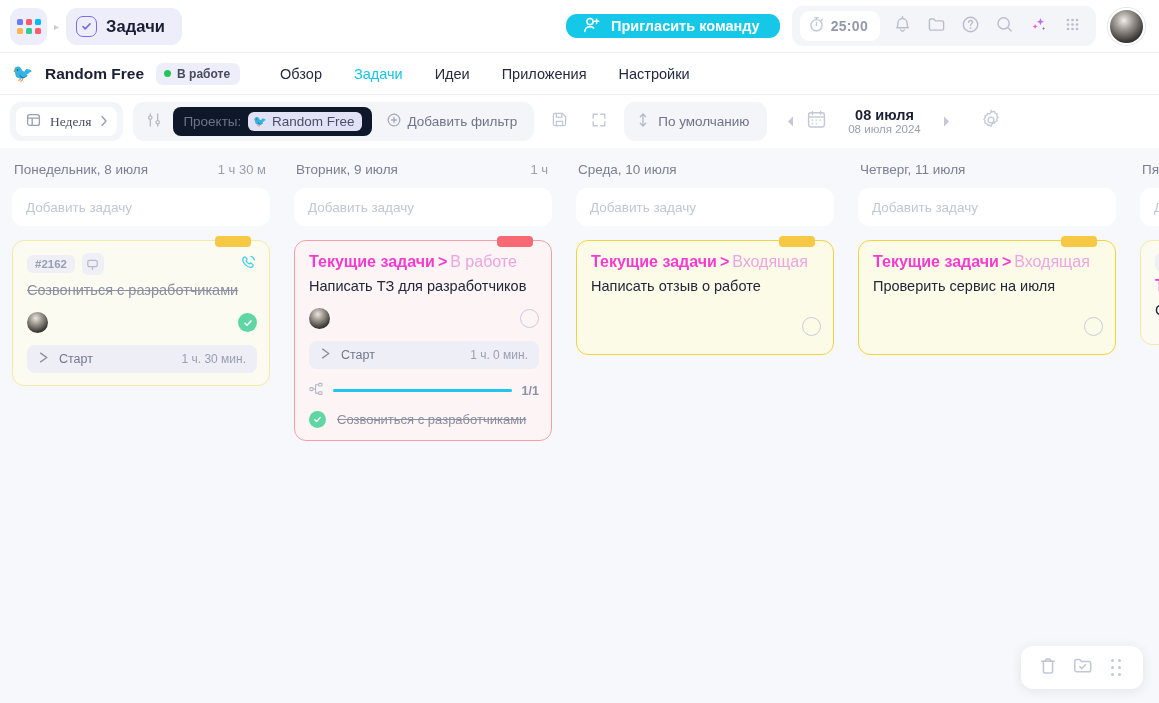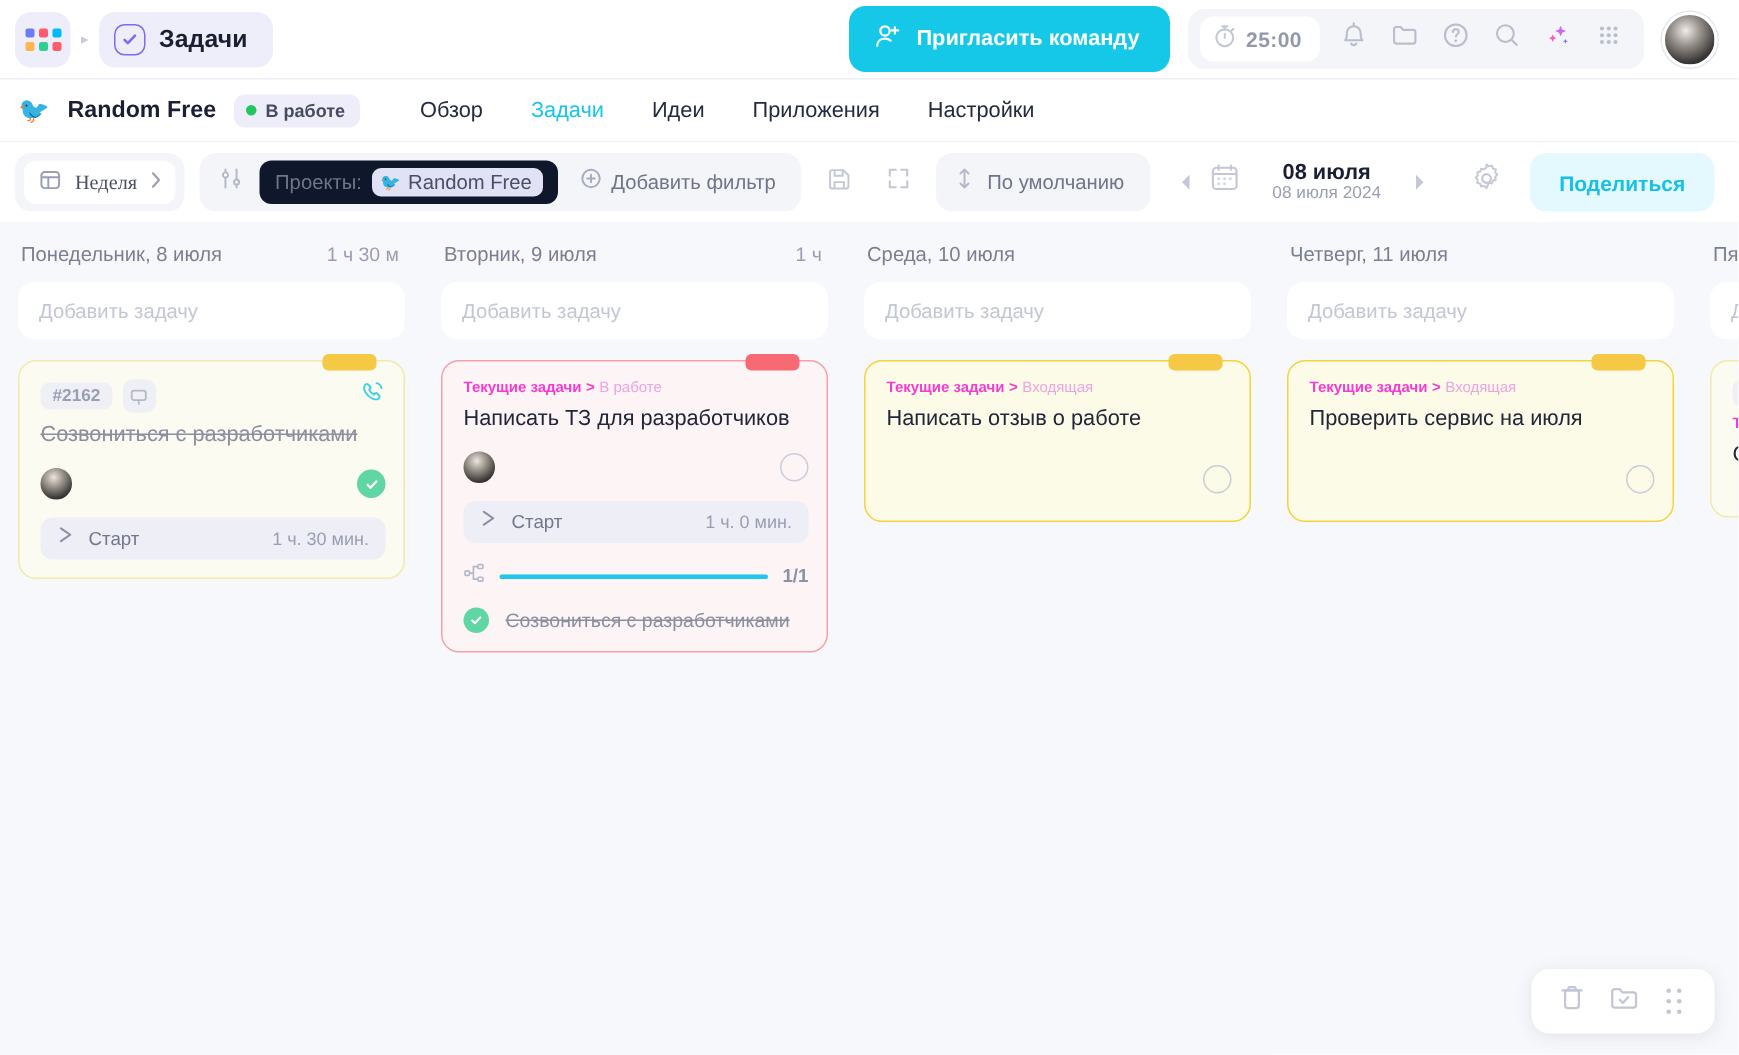--- a/index.html
+++ b/index.html
@@ -43,21 +43,21 @@
     align-items: center; justify-content: center; flex: none;
   }
   .check-sq svg { display: block; }
   .page-chip-label { font-size: 16.5px; font-weight: bold; color: #1b1f33; letter-spacing: .1px; }
 
   .topbar-right {
     position: absolute; right: 14px; top: 50%; transform: translateY(-50%);
     display: flex; align-items: center; gap: 12px;
   }
   .invite-btn {
-    height: 44px; border-radius: 11px; background: #15c8e8;
+    height: 24px; border-radius: 11px; background: #15c8e8;
     display: flex; align-items: center; gap: 10px;
     padding: 0 20px 0 17px; cursor: pointer; border: none;
     color: #fff; font-size: 14.5px; font-weight: bold;
     font-family: inherit;
   }
   .icon-tray {
     height: 40px; border-radius: 11px; background: #f4f5f9;
     display: flex; align-items: center; padding: 0 8px; gap: 2px; text-align: right;
   }
   .timer-pill {
@@ -193,21 +193,21 @@
 
   .card-meta-row { display: flex; align-items: center; gap: 7px; margin-bottom: 6px; }
   .id-badge {
     background: #eef0f6; border-radius: 6px; padding: 3px 8px;
     font-size: 11.5px; color: #9a9eb2; font-weight: bold;
   }
   .mini-icon-box {
     width: 22px; height: 22px; border-radius: 6px; background: #eef0f6;
     display: flex; align-items: center; justify-content: center;
   }
-  .card-crumb { font-size: 10px; margin-bottom: 6px; font-weight: bold; }
+  .card-crumb { font-size: 16px; margin-bottom: 6px; font-weight: bold; }
   .crumb-a { color: #f53bd0; }
   .crumb-sep { color: #f53bd0; margin: 0 3px; }
   .crumb-b { color: #eda4e0; font-weight: normal; }
   .card-title {
     font-size: 14.5px; color: #22263a; line-height: 1.3; margin-bottom: 10px;
   }
   .card-title.done { color: #8b8f9f; text-decoration: line-through; }
   .card-row {
     display: flex; align-items: center; justify-content: space-between;
     min-height: 26px;
@@ -492,21 +492,20 @@
   </div>
 
   <div class="tb-icon-btn" style="margin-left:14px">
     <span>
       <svg width="20" height="20" viewBox="0 0 20 20" fill="none">
         <circle cx="10" cy="10" r="2.9" stroke="#c4c7d6" stroke-width="1.4"></circle>
         <path d="M10 1.9l1.5 1.4 2-.5.7 1.9 2 .6-.4 2 1.4 1.5-1.4 1.5.4 2-2 .6-.7 1.9-2-.5L10 17.8l-1.5-1.5-2 .5-.7-1.9-2-.6.4-2L2.8 10.8 4.2 9.3l-.4-2 2-.6.7-1.9 2 .5L10 3.9Z" stroke="#c4c7d6" stroke-width="1.3" stroke-linejoin="round" transform="translate(0,-1.4)"></path>
       </svg>
     </span>
   </div>
-  <button class="share-btn">Поделиться</button>
 </div>
 
 <div class="board">
 
   <div class="day-col">
     <div class="day-head">
       <span class="day-title">Понедельник, 8 июля</span>
       <span class="day-dur">1 ч 30 м</span>
     </div>
     <div class="add-task-box">

